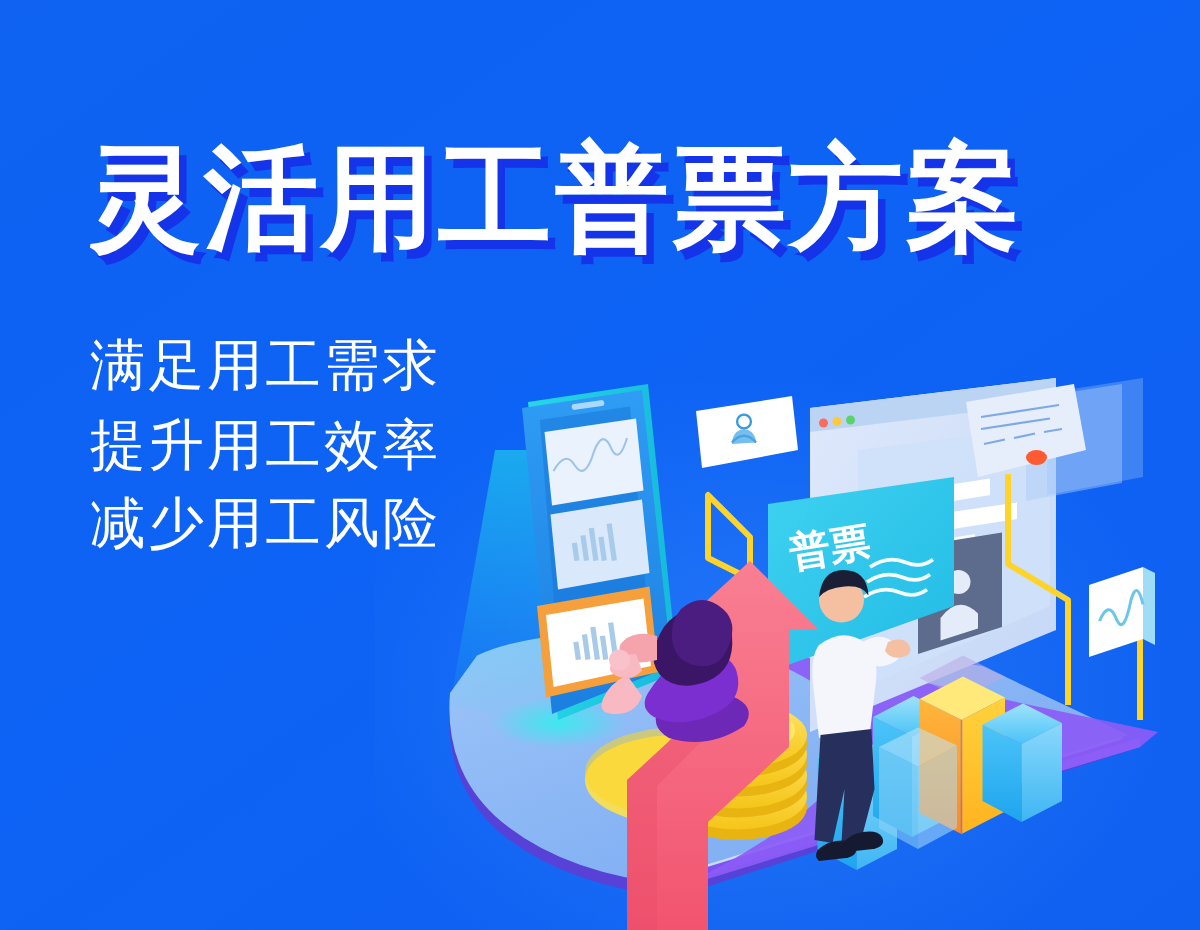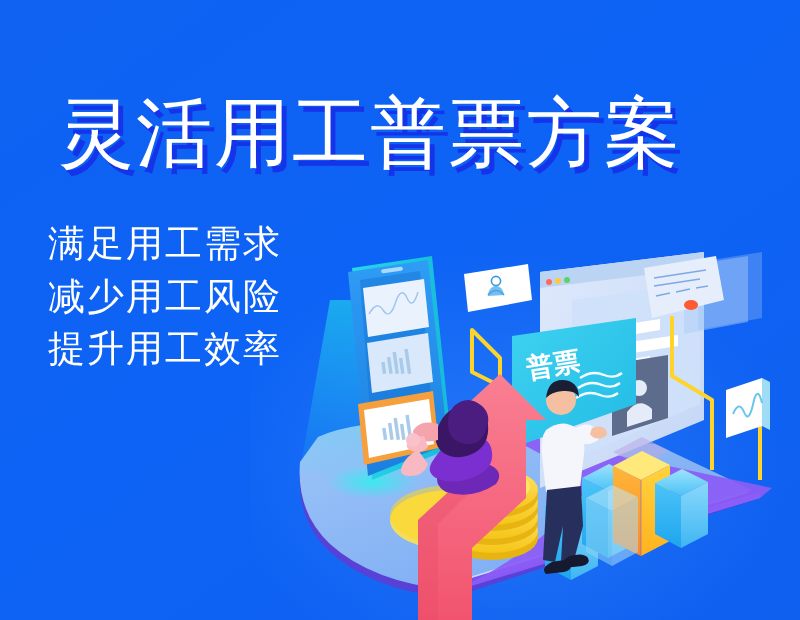--- a/index.html
+++ b/index.html
@@ -14,26 +14,26 @@
   }
   
   .bg-glow{
     position:absolute;left:250px;top:230px;width:560px;height:420px;
     background:radial-gradient(ellipse at 45% 55%, rgba(90,170,255,.30) 0%, rgba(13,99,245,0) 65%);
     pointer-events:none;
   }
   
   .headline{
     position:absolute;left:58px;top:95px;
-    font-size:76px;font-weight:normal;color:#ffffff;
+    font-size:76px;font-weight:bold;color:#ffffff;
     letter-spacing:2px;line-height:1;white-space:nowrap;
     text-shadow:5px 6px 0 #1533e8;
   }
   
-  .sub-list{position:absolute;left:48px;top:218px;text-align:right;}
+  .sub-list{position:absolute;left:60px;top:218px;text-align:right;}
   .sub-line{
     font-size:37px;color:#ffffff;line-height:1.42;
     letter-spacing:2px;white-space:nowrap;font-weight:400;
   }
   
   .stage{position:absolute;left:0;top:0;width:800px;height:620px;}
   .stage svg{display:block;}
 </style>
 </head>
 <body>
@@ -299,17 +299,17 @@
         <path d="M552 562 q14 -4 18 2 q3 6 -6 8 l-18 2 q-6 -6 6 -12 Z" fill="#151a30"></path>
         <path d="M570 556 q14 -4 18 2 q3 6 -6 8 l-18 2 q-6 -6 6 -12 Z" fill="#151a30"></path>
       </g>
     </svg>
   </div>
 
   <div class="headline">灵活用工普票方案</div>
 
   <div class="sub-list">
     <div class="sub-line">满足用工需求</div>
+    <div class="sub-line">提升用工效率</div>
     <div class="sub-line">减少用工风险</div>
-    <div class="sub-line">提升用工效率</div>
   </div>
 
 </div>
 
 </body></html>

